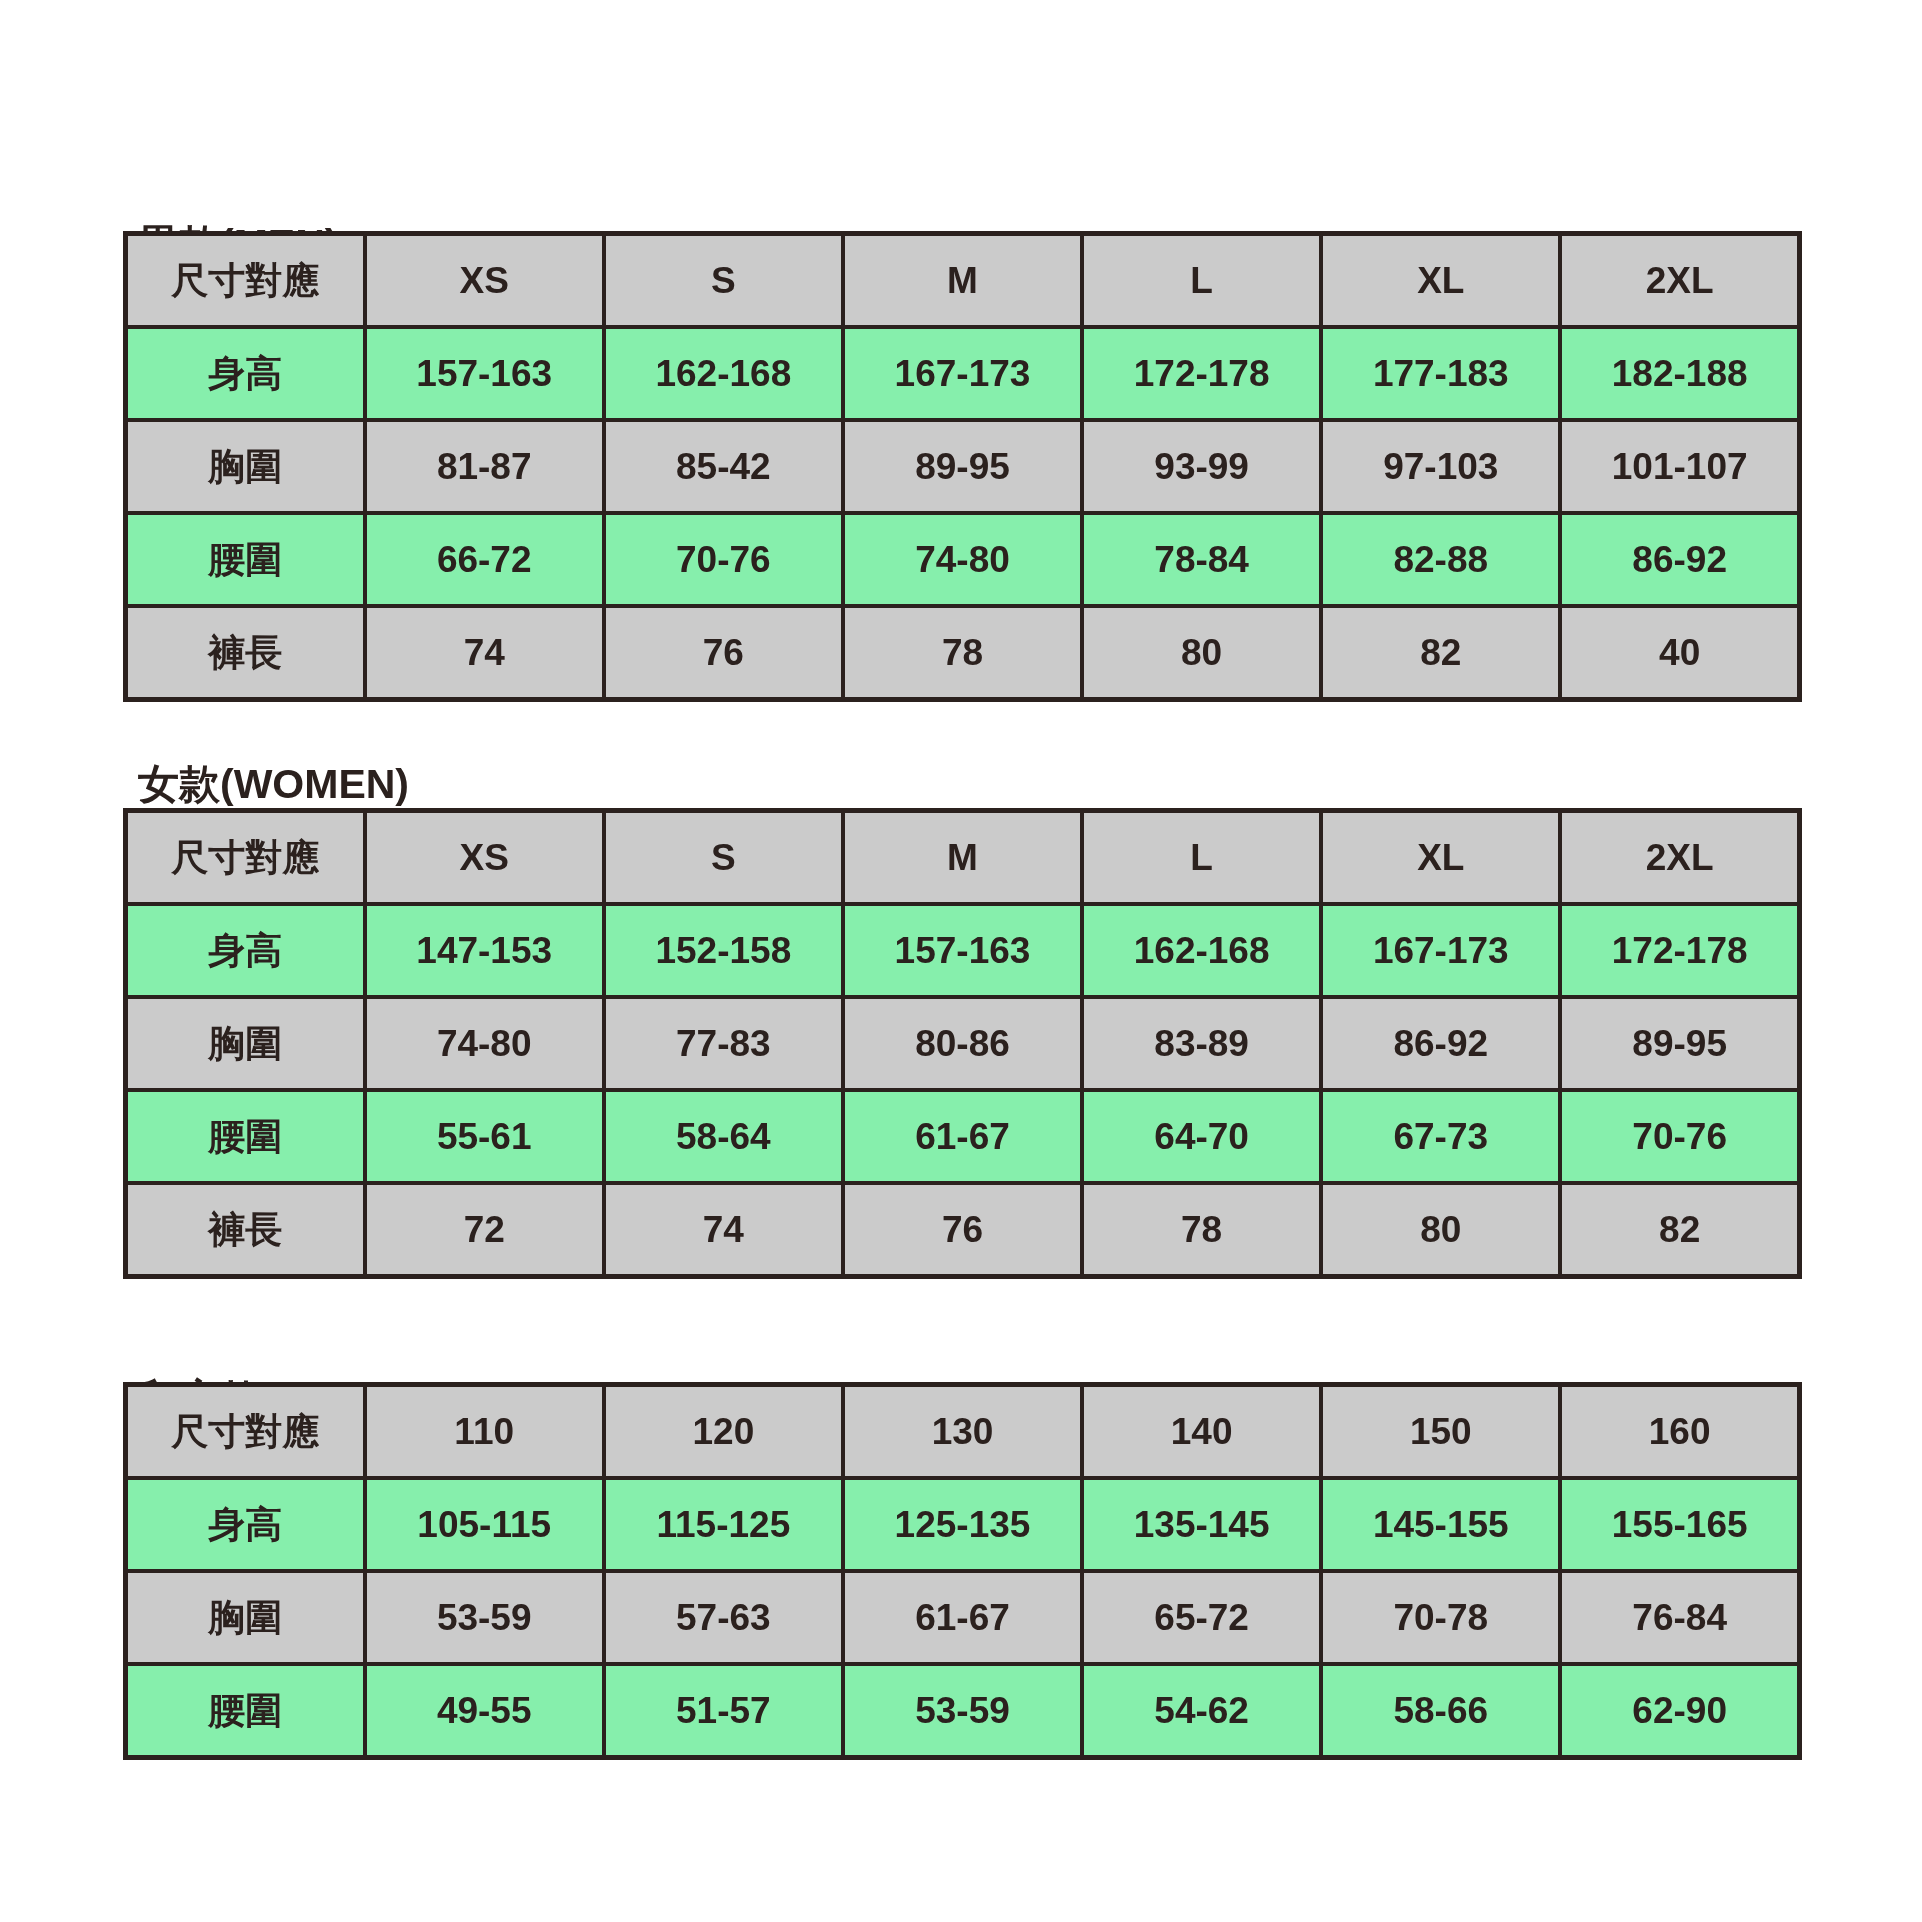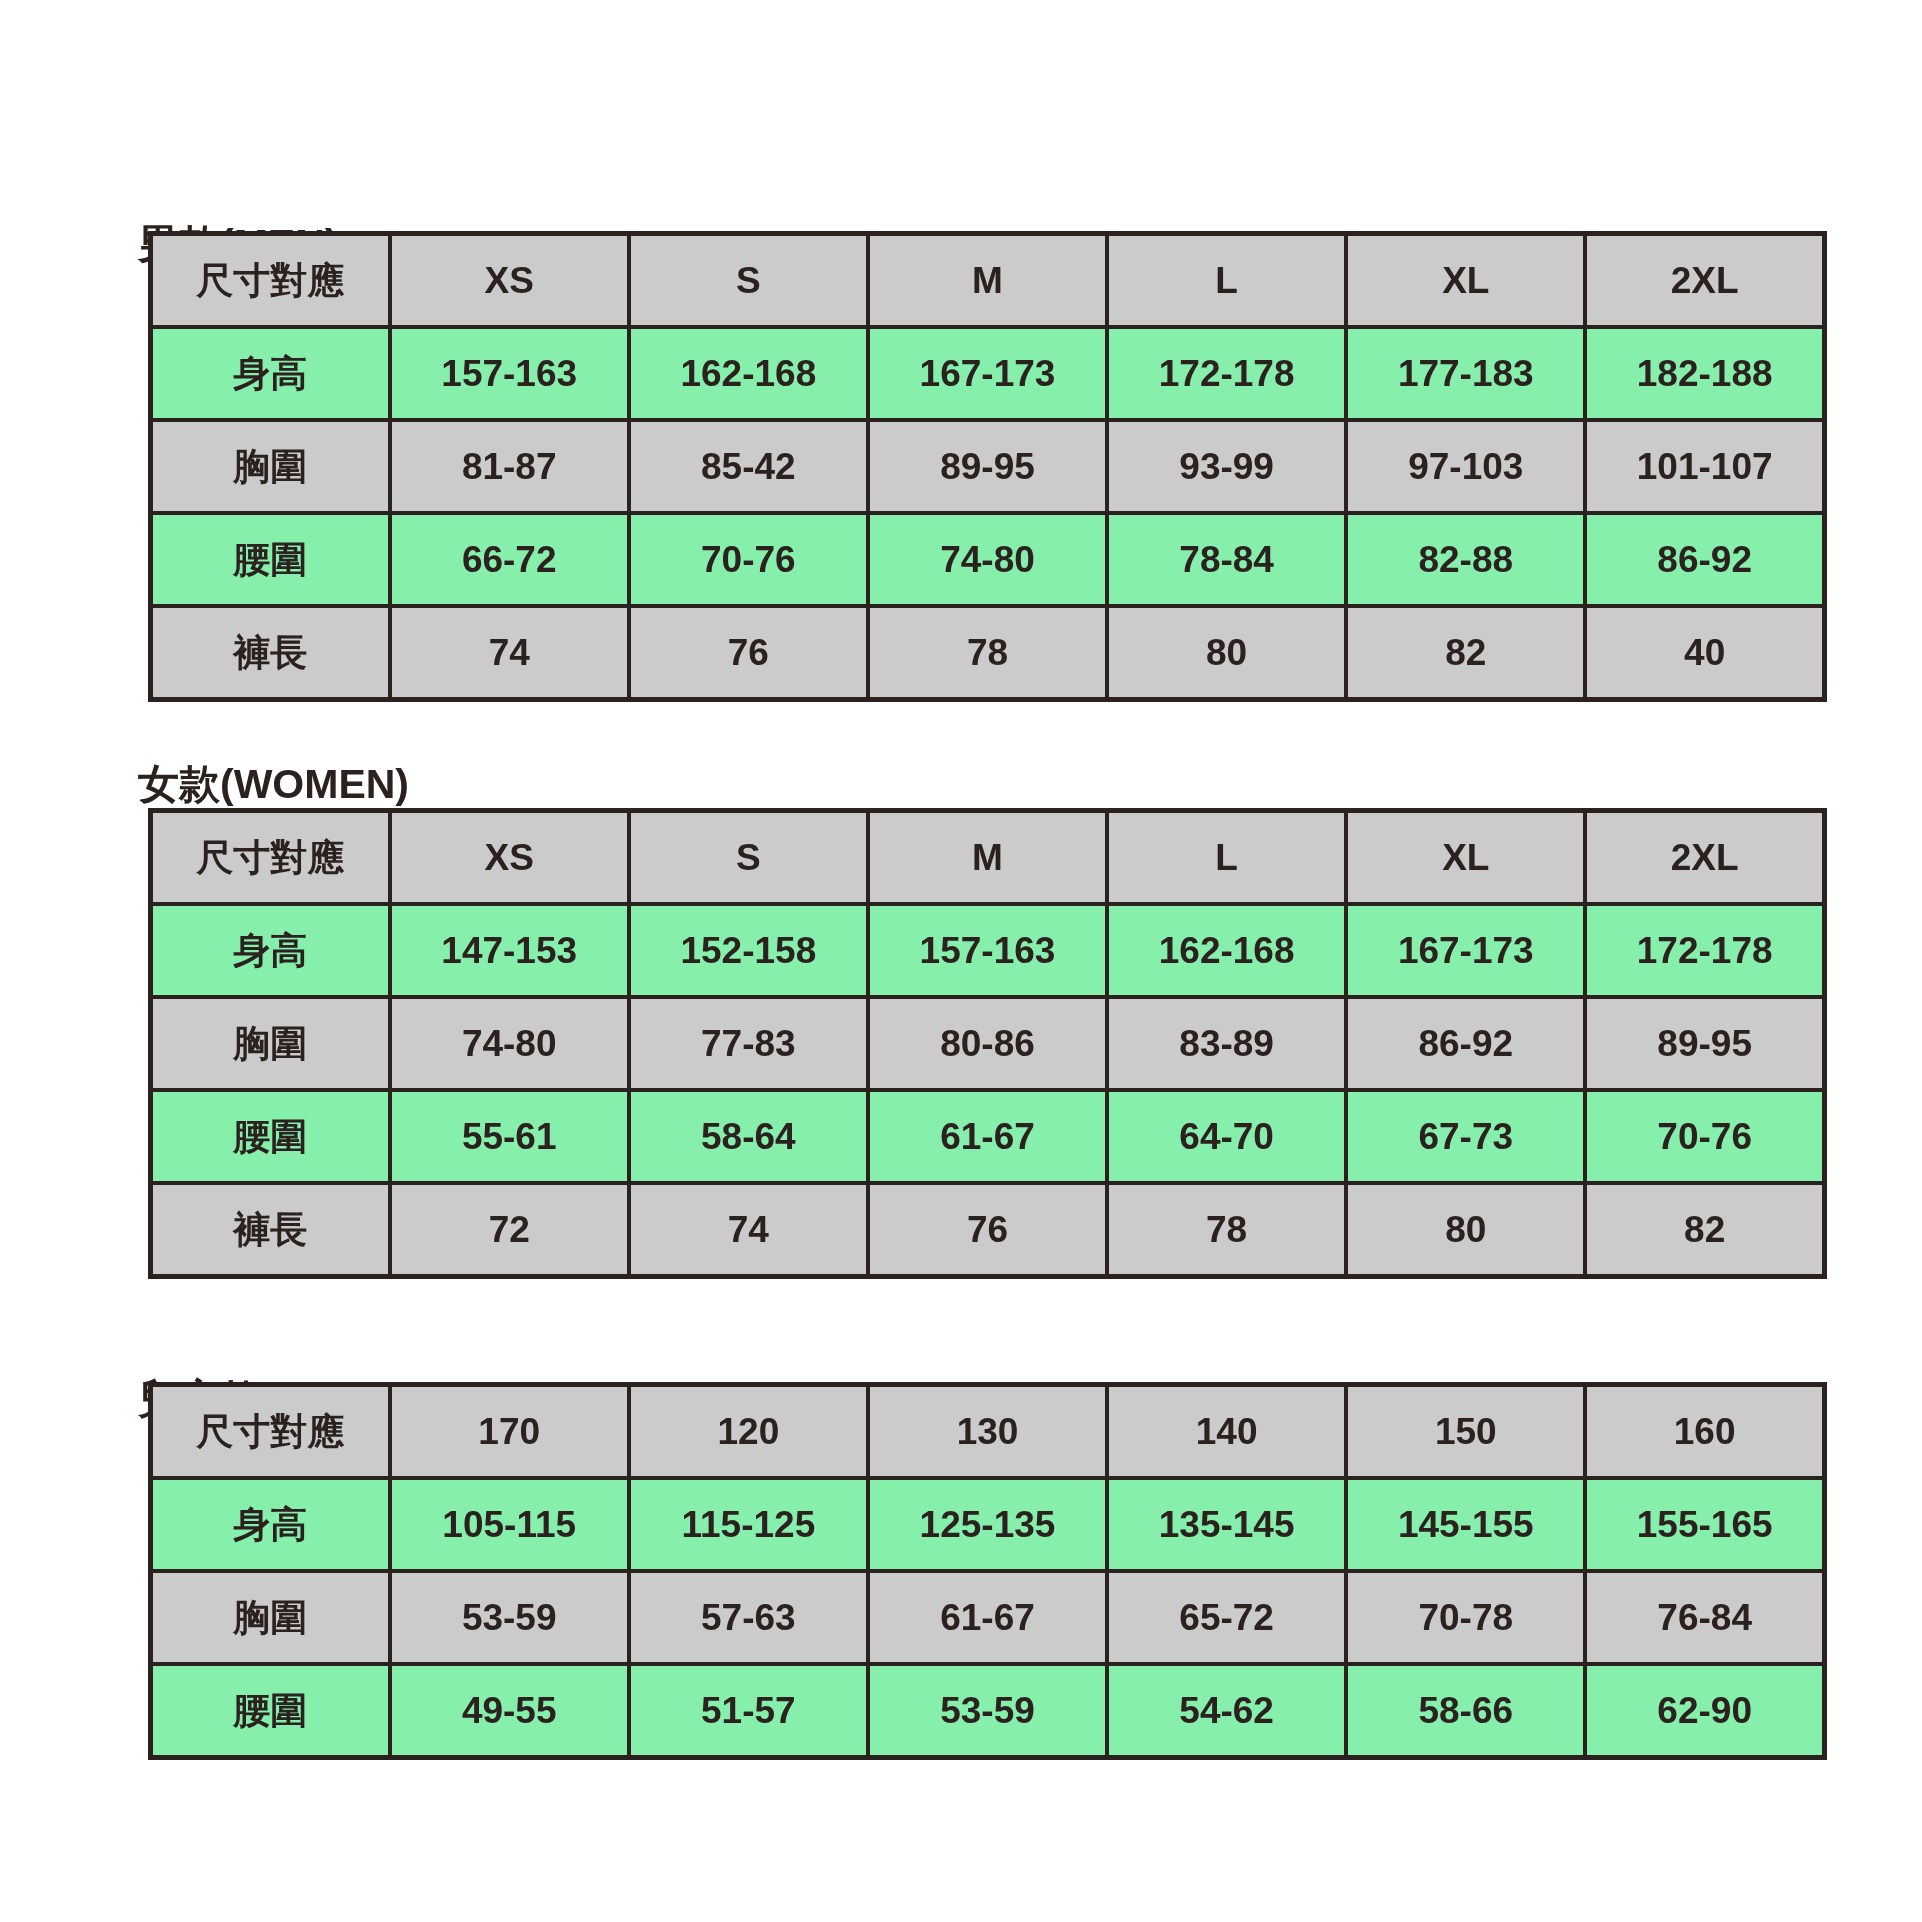--- a/index.html
+++ b/index.html
@@ -27,21 +27,20 @@
     margin-top:48px;
   }
   .size-table{
     position:absolute;
     left:123px;
     width:1679px;
     table-layout:fixed;
     border-collapse:collapse;
     border:5.5px solid var(--line);
     background:#ffffff;
-    margin-left:25px;
   }
   .size-table td{
     border:4.6px solid var(--line);
     height:89px;
     text-align:center;
     vertical-align:middle;
     font-size:37px;
     font-weight:bold;
     color:var(--ink);
     padding:0;
@@ -162,21 +161,21 @@
   </tr>
 </tbody>
   </table>
 
 <div class="section-title" id="title-kids">兒童款(KIDS)</div>
 
 <table class="size-table" id="table-kids">
   <tbody>
       <tr class="band">
     <td>尺寸對應</td>
-    <td>170</td>
+    <td>110</td>
     <td>120</td>
     <td>130</td>
     <td>140</td>
     <td>150</td>
     <td>160</td>
   </tr>
   <tr class="plain">
     <td>身高</td>
     <td>105-115</td>
     <td>115-125</td>

